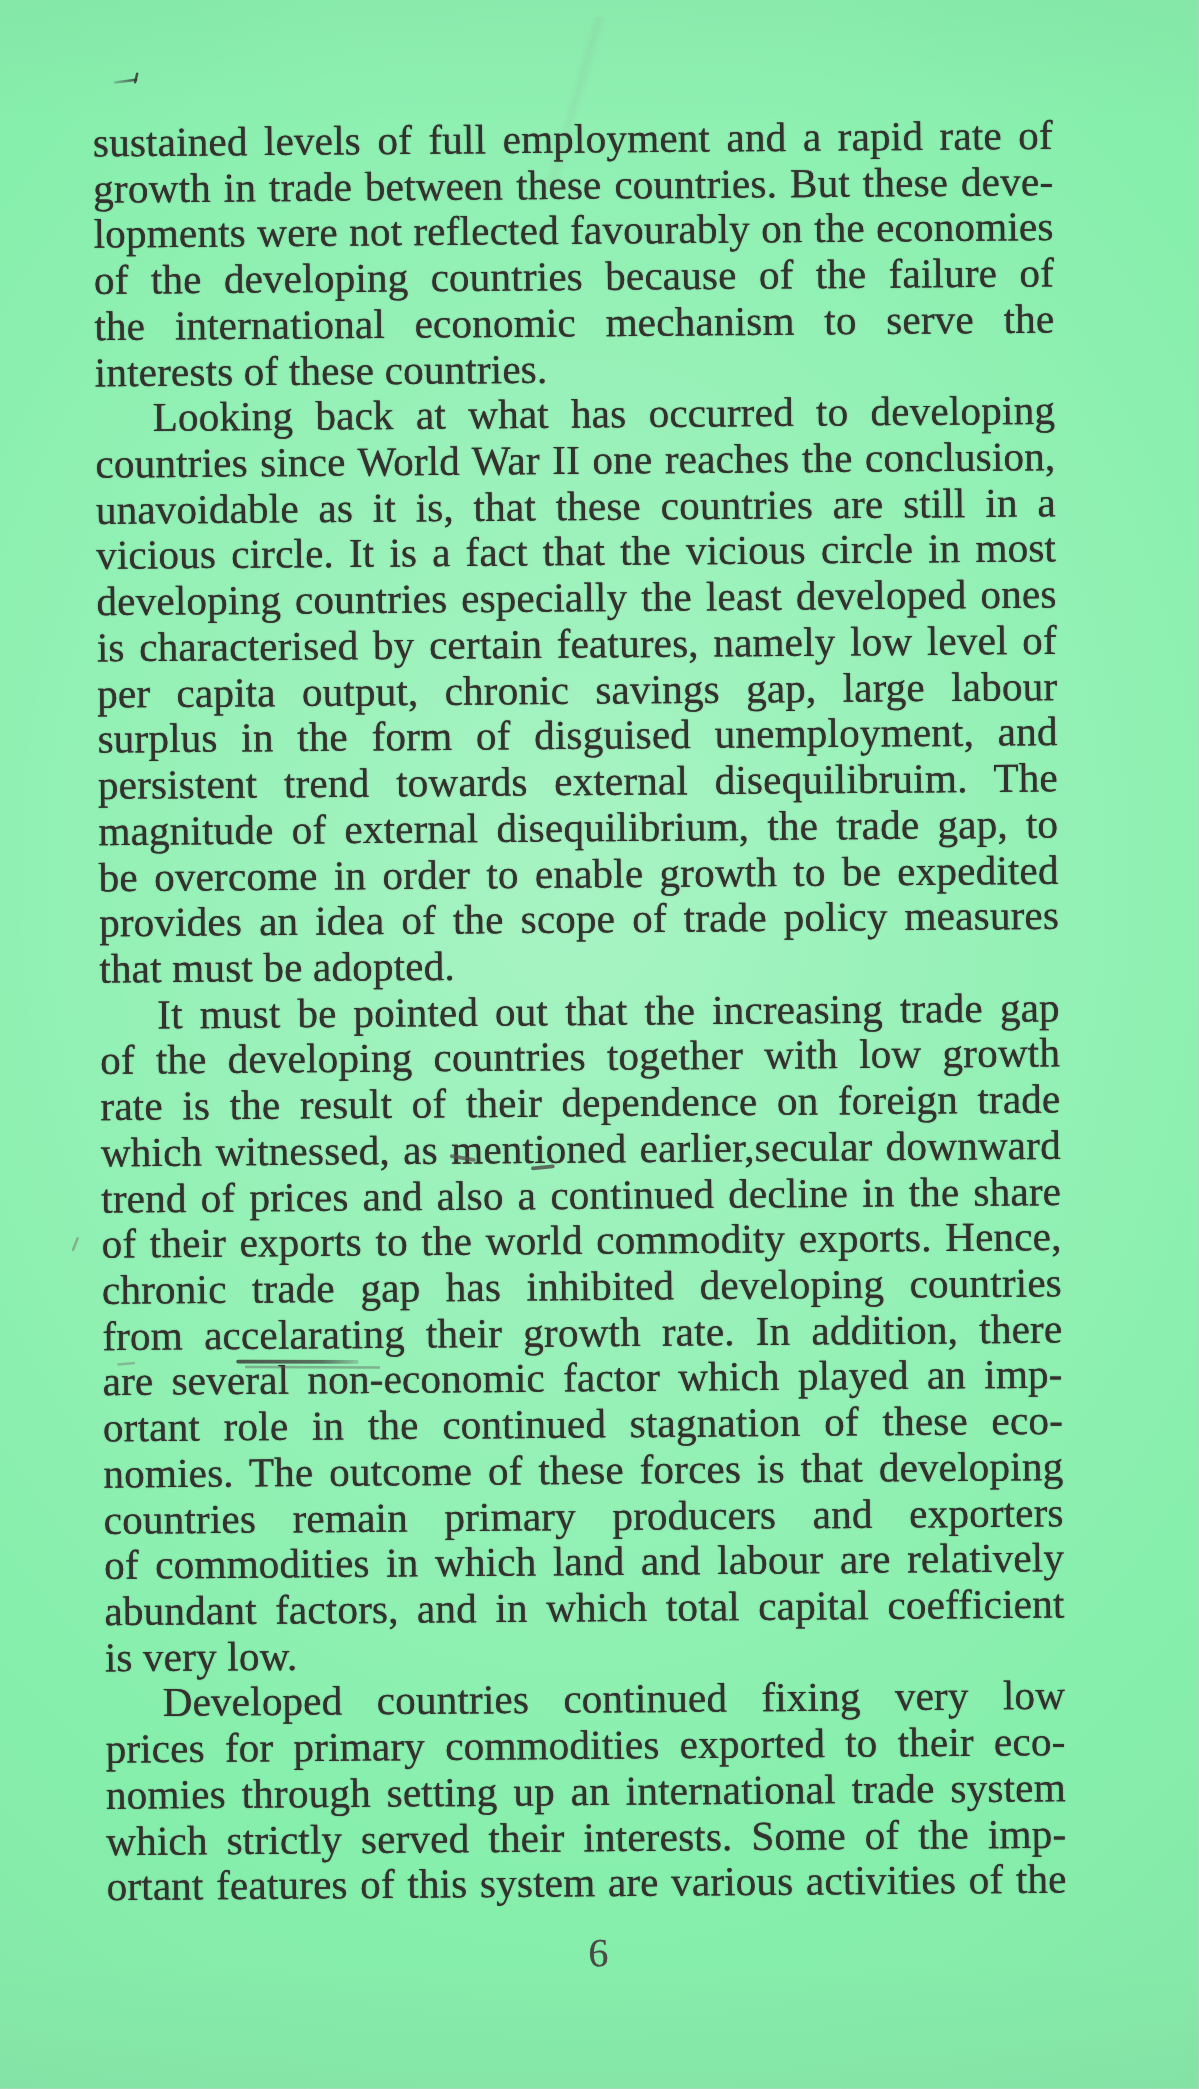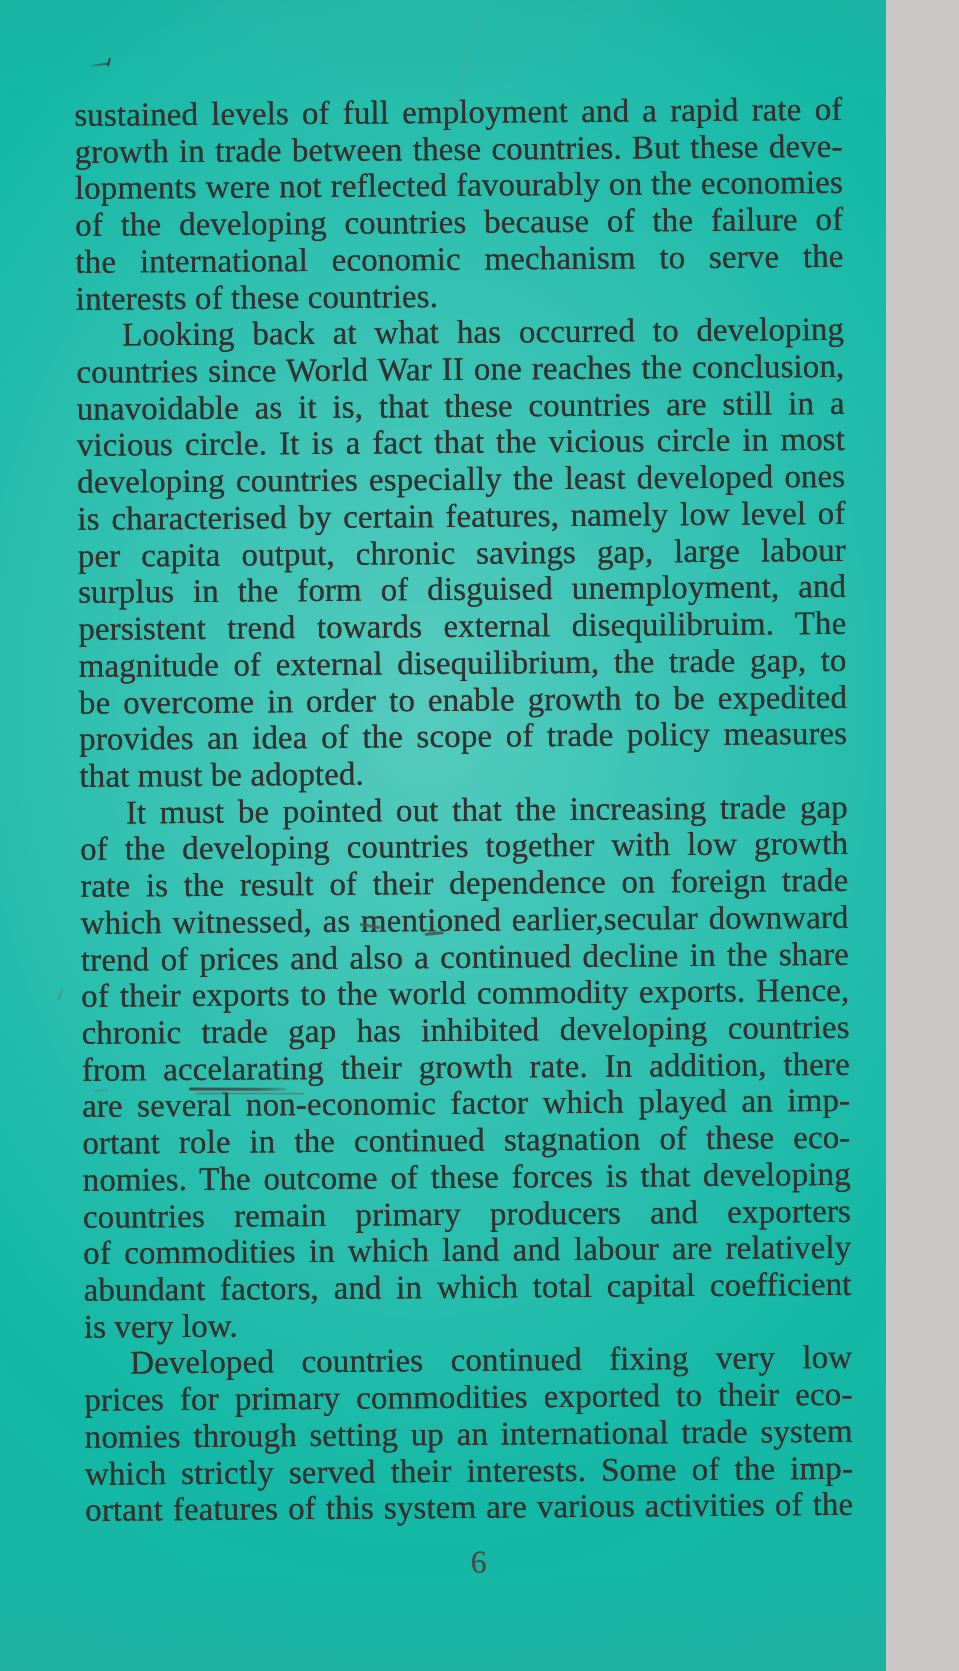--- a/index.html
+++ b/index.html
@@ -2,23 +2,23 @@
 <html><head>
 <meta charset="utf-8">
 <style>
   html, body {
     margin: 0;
     padding: 0;
     background: #c9c8c6;
   }
   .page {
     position: relative;
-    width: 886px;
+    width: 959px;
     height: 1671px;
-    background: #14b8a6;
+    background: #86efac;
     overflow: hidden;
     font-family: "Liberation Serif", "DejaVu Serif", serif;
     text-decoration: underline;
   }
   
   .vignette {
     position: absolute;
     inset: 0;
     background:
       radial-gradient(130% 95% at 48% 42%,

